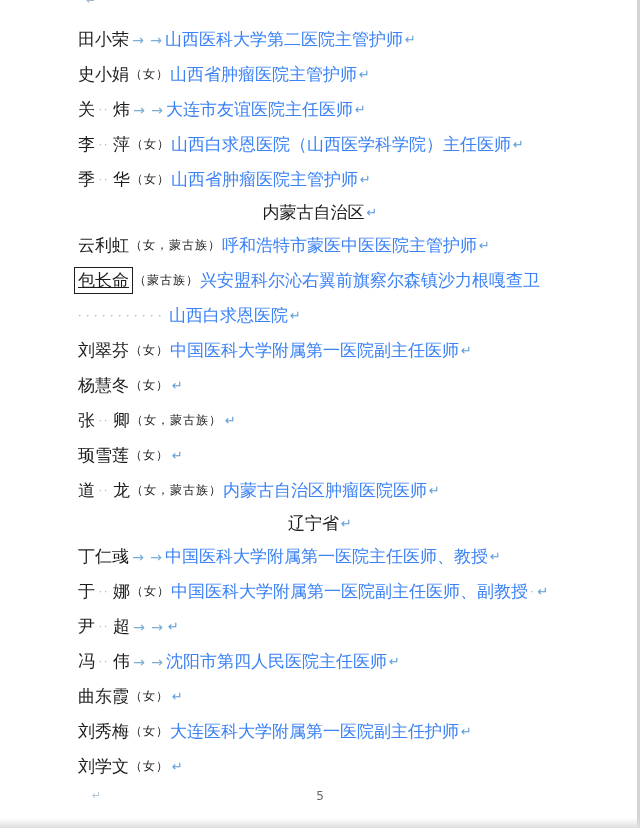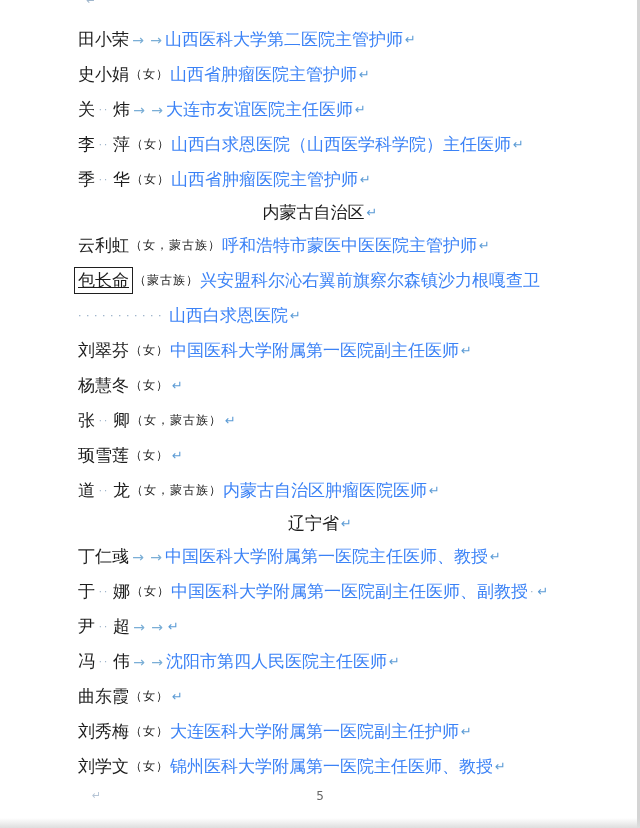--- a/index.html
+++ b/index.html
@@ -188,21 +188,20 @@
       </div>
       <div class="row entry">
         <span class="name">刘秀梅</span>
         <span class="tag">（女）</span>
         <span class="line-text">大连医科大学附属第一医院副主任护师</span>
         <span class="ret">↵</span>
       </div>
       <div class="row entry">
         <span class="name">刘学文</span>
         <span class="tag">（女）</span>
-        <span class="line-text">锦州医科大学附属第一医院主任医师、教授</span>
         <span class="ret">↵</span>
       </div>
     </div>
 
   <span class="footer-return">↵</span>
   <div class="footer-pagenum">5</div>
 
   <div class="edge-right"></div>
   <div class="edge-bottom"></div>
 </div>

